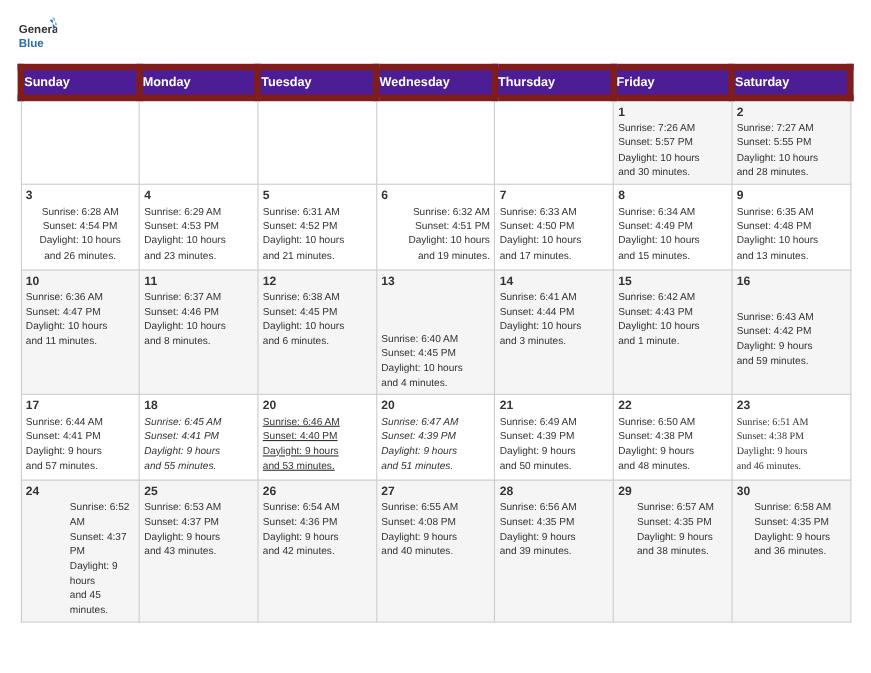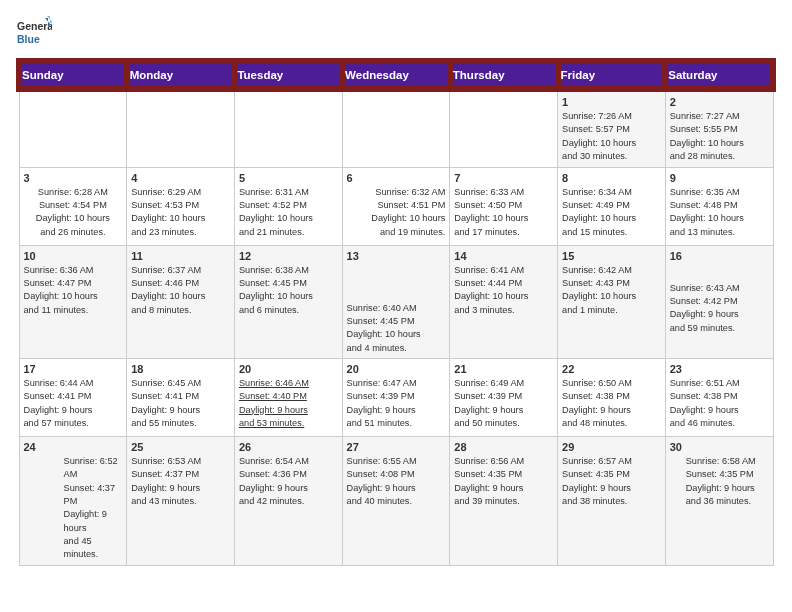--- a/index.html
+++ b/index.html
@@ -239,56 +239,56 @@
         <tr>
           <td>
             <span class="day-num">17</span>
             <div class="cell-text" style="white-space: pre-line;">Sunrise: 6:44 AM
 Sunset: 4:41 PM
 Daylight: 9 hours
 and 57 minutes.</div>
           </td>
           <td>
             <span class="day-num">18</span>
-            <div class="cell-text" style="white-space: pre-line;">Sunrise: 6:45 AM
+            <div class="cell-text" style="white-space: pre-line; font-style: italic;">Sunrise: 6:45 AM
 Sunset: 4:41 PM
 Daylight: 9 hours
 and 55 minutes.</div>
           </td>
           <td>
             <span class="day-num">20</span>
             <div class="cell-text" style="white-space: pre-line; text-decoration: underline;">Sunrise: 6:46 AM
 Sunset: 4:40 PM
 Daylight: 9 hours
 and 53 minutes.</div>
           </td>
           <td>
             <span class="day-num">20</span>
-            <div class="cell-text" style="white-space: pre-line;">Sunrise: 6:47 AM
+            <div class="cell-text" style="white-space: pre-line; font-style: italic;">Sunrise: 6:47 AM
 Sunset: 4:39 PM
 Daylight: 9 hours
 and 51 minutes.</div>
           </td>
           <td>
             <span class="day-num">21</span>
             <div class="cell-text" style="white-space: pre-line;">Sunrise: 6:49 AM
 Sunset: 4:39 PM
 Daylight: 9 hours
 and 50 minutes.</div>
           </td>
           <td>
             <span class="day-num">22</span>
             <div class="cell-text" style="white-space: pre-line;">Sunrise: 6:50 AM
 Sunset: 4:38 PM
 Daylight: 9 hours
 and 48 minutes.</div>
           </td>
           <td>
             <span class="day-num">23</span>
-            <div class="cell-text" style="white-space: pre-line;">Sunrise: 6:51 AM
+            <div class="cell-text" style="white-space: pre-line; font-family: Liberation Serif, serif;">Sunrise: 6:51 AM
 Sunset: 4:38 PM
 Daylight: 9 hours
 and 46 minutes.</div>
           </td>
         </tr>
         <tr>
           <td>
             <span class="day-num">24</span>
             <div class="cell-text" style="white-space: pre-line; margin-left: 40px;">Sunrise: 6:52 AM
 Sunset: 4:37 PM
@@ -318,21 +318,21 @@
           </td>
           <td>
             <span class="day-num">28</span>
             <div class="cell-text" style="white-space: pre-line;">Sunrise: 6:56 AM
 Sunset: 4:35 PM
 Daylight: 9 hours
 and 39 minutes.</div>
           </td>
           <td>
             <span class="day-num">29</span>
-            <div class="cell-text" style="white-space: pre-line;">Sunrise: 6:57 AM
+            <div class="cell-text" style="white-space: pre-line; margin-left: 17px;">Sunrise: 6:57 AM
 Sunset: 4:35 PM
 Daylight: 9 hours
 and 38 minutes.</div>
           </td>
           <td>
             <span class="day-num">30</span>
             <div class="cell-text" style="white-space: pre-line; margin-left: 16px;">Sunrise: 6:58 AM
 Sunset: 4:35 PM
 Daylight: 9 hours
 and 36 minutes.</div>

